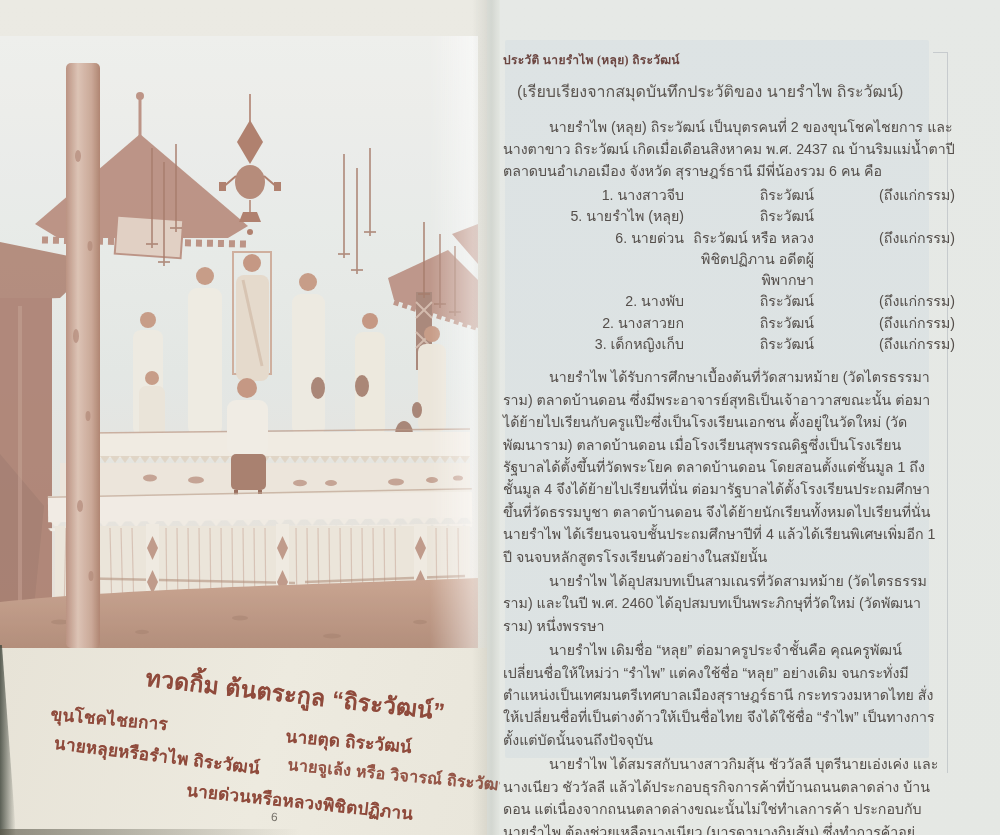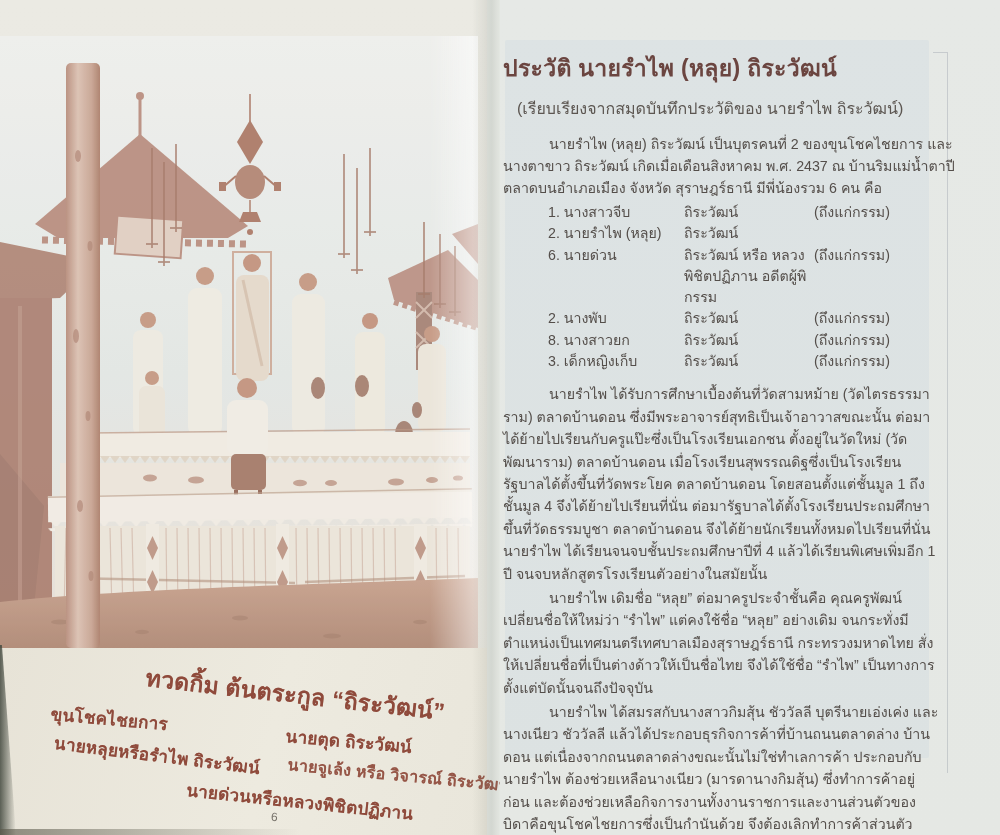--- a/index.html
+++ b/index.html
@@ -58,25 +58,25 @@
     background:rgba(198,212,221,.28);border-radius:2px;
   }
   .faint-frame{
     position:absolute;left:433px;top:52px;width:14px;height:720px;
     border-top:1px solid rgba(140,150,160,.35);
     border-right:1px solid rgba(140,150,160,.35);
   }
   .rp-text{
     position:absolute;left:3px;top:50px;width:452px;color:#544e4a;font-size:14.2px;
   }
-  .rp-title{font-size:23px;font-weight:700;color:#6b4540;margin:0 0 10px 0;letter-spacing:.3px;}
+  .rp-title{font-size:12px;font-weight:700;color:#6b4540;margin:0 0 10px 0;letter-spacing:.3px;font-family:Liberation Serif, serif;}
   .rp-subtitle{font-size:16px;color:#5c5651;margin:0 0 12px 0;padding-left:14px;}
   .rp-intro{line-height:22px;text-indent:46px;margin:0;}
   .sib-grid{margin:3px 0 11px 45px;line-height:21.3px;}
-  .sib-row{display:grid;grid-template-columns:136px 130px auto;}
+  .sib-row{display:grid;grid-template-columns:136px 130px auto;text-align:right;}
   .para{line-height:22.4px;text-indent:46px;margin:0 16px 2px 0;}
   </style>
 </head>
 <body>
 
 <div id="stage">
 
   <div class="page-left">
 
     <div class="photo-wrap">
@@ -329,61 +329,62 @@
 
       <div class="sib-grid">
 
           <div class="sib-row">
             <span class="sib-name">1. นางสาวจีบ</span>
             <span class="sib-surname">ถิระวัฒน์</span>
             <span class="sib-status">(ถึงแก่กรรม)</span>
           </div>
 
           <div class="sib-row">
-            <span class="sib-name">2. นายรำไพ (หลุย)</span>
+            <span class="sib-name">5. นายรำไพ (หลุย)</span>
             <span class="sib-surname">ถิระวัฒน์</span>
             <span class="sib-status"></span>
           </div>
 
           <div class="sib-row">
             <span class="sib-name">6. นายด่วน</span>
             <span class="sib-surname">ถิระวัฒน์ หรือ หลวง</span>
             <span class="sib-status">(ถึงแก่กรรม)</span>
           </div>
 
           <div class="sib-row">
             <span class="sib-name"></span>
-            <span class="sib-surname">พิชิตปฏิภาน อดีตผู้พิกรรม</span>
+            <span class="sib-surname">พิชิตปฏิภาน อดีตผู้พิพากษา</span>
             <span class="sib-status"></span>
           </div>
 
 
           <div class="sib-row">
             <span class="sib-name">2. นางพับ</span>
             <span class="sib-surname">ถิระวัฒน์</span>
             <span class="sib-status">(ถึงแก่กรรม)</span>
           </div>
 
           <div class="sib-row">
-            <span class="sib-name">8. นางสาวยก</span>
+            <span class="sib-name">2. นางสาวยก</span>
             <span class="sib-surname">ถิระวัฒน์</span>
             <span class="sib-status">(ถึงแก่กรรม)</span>
           </div>
 
           <div class="sib-row">
             <span class="sib-name">3. เด็กหญิงเก็บ</span>
             <span class="sib-surname">ถิระวัฒน์</span>
             <span class="sib-status">(ถึงแก่กรรม)</span>
           </div>
         </div>
 
       <div>
 
           <p class="para">นายรำไพ ได้รับการศึกษาเบื้องต้นที่วัดสามหม้าย (วัดไตรธรรมาราม) ตลาดบ้านดอน ซึ่งมีพระอาจารย์สุทธิเป็นเจ้าอาวาสขณะนั้น ต่อมาได้ย้ายไปเรียนกับครูแป๊ะซึ่งเป็นโรงเรียนเอกชน ตั้งอยู่ในวัดใหม่ (วัดพัฒนาราม) ตลาดบ้านดอน เมื่อโรงเรียนสุพรรณดิฐซึ่งเป็นโรงเรียนรัฐบาลได้ตั้งขึ้นที่วัดพระโยค ตลาดบ้านดอน โดยสอนตั้งแต่ชั้นมูล 1 ถึงชั้นมูล 4 จึงได้ย้ายไปเรียนที่นั่น ต่อมารัฐบาลได้ตั้งโรงเรียนประถมศึกษาขึ้นที่วัดธรรมบูชา ตลาดบ้านดอน จึงได้ย้ายนักเรียนทั้งหมดไปเรียนที่นั่น นายรำไพ ได้เรียนจนจบชั้นประถมศึกษาปีที่ 4 แล้วได้เรียนพิเศษเพิ่มอีก 1 ปี จนจบหลักสูตรโรงเรียนตัวอย่างในสมัยนั้น</p>
 
+          <p class="para">นายรำไพ ได้อุปสมบทเป็นสามเณรที่วัดสามหม้าย (วัดไตรธรรมราม) และในปี พ.ศ. 2460 ได้อุปสมบทเป็นพระภิกษุที่วัดใหม่ (วัดพัฒนาราม) หนึ่งพรรษา</p>
 
           <p class="para">นายรำไพ เดิมชื่อ “หลุย” ต่อมาครูประจำชั้นคือ คุณครูพัฒน์ เปลี่ยนชื่อให้ใหม่ว่า “รำไพ” แต่คงใช้ชื่อ “หลุย” อย่างเดิม จนกระทั่งมีตำแหน่งเป็นเทศมนตรีเทศบาลเมืองสุราษฎร์ธานี กระทรวงมหาดไทย สั่งให้เปลี่ยนชื่อที่เป็นต่างด้าวให้เป็นชื่อไทย จึงได้ใช้ชื่อ “รำไพ” เป็นทางการตั้งแต่บัดนั้นจนถึงปัจจุบัน</p>
 
           <p class="para">นายรำไพ ได้สมรสกับนางสาวกิมสุ้น ชัววัลลี บุตรีนายเอ่งเค่ง และนางเนียว ชัววัลลี แล้วได้ประกอบธุรกิจการค้าที่บ้านถนนตลาดล่าง บ้านดอน แต่เนื่องจากถนนตลาดล่างขณะนั้นไม่ใช่ทำเลการค้า ประกอบกับนายรำไพ ต้องช่วยเหลือนางเนียว (มารดานางกิมสุ้น) ซึ่งทำการค้าอยู่ก่อน และต้องช่วยเหลือกิจการงานทั้งงานราชการและงานส่วนตัวของบิดาคือขุนโชคไชยการซึ่งเป็นกำนันด้วย จึงต้องเลิกทำการค้าส่วนตัว</p>
         </div>
     </div>
 
   </div>
 
 </div>

